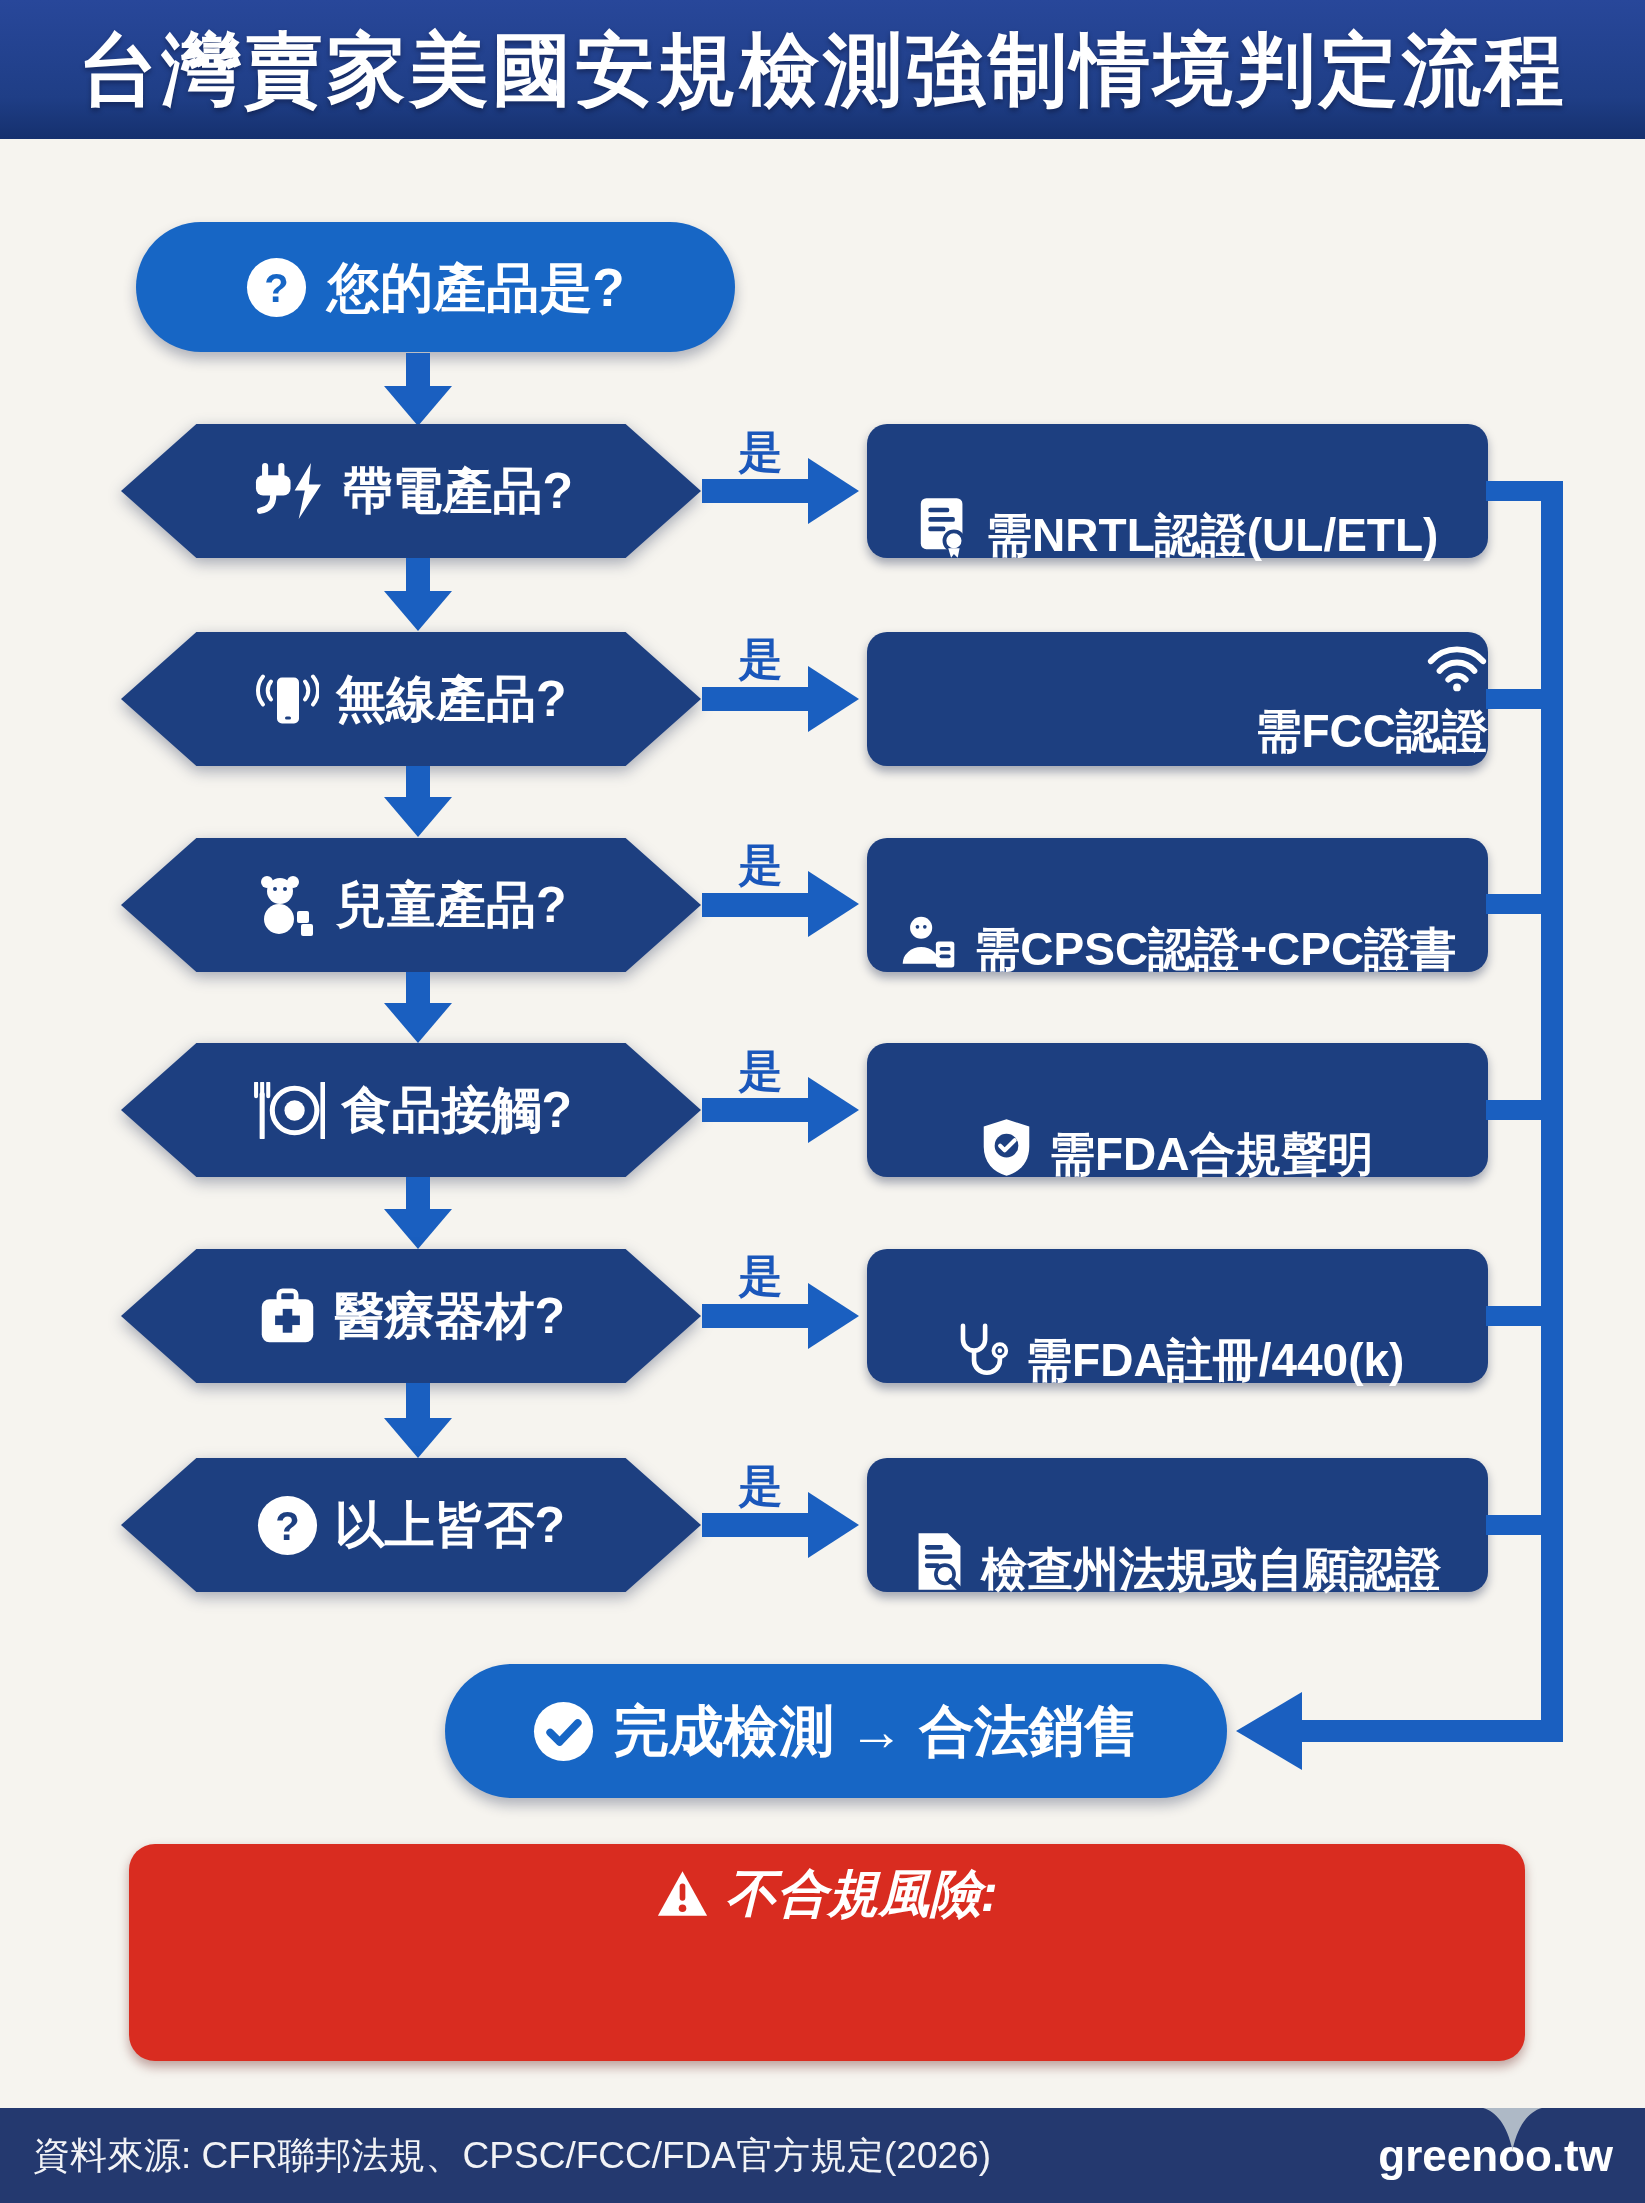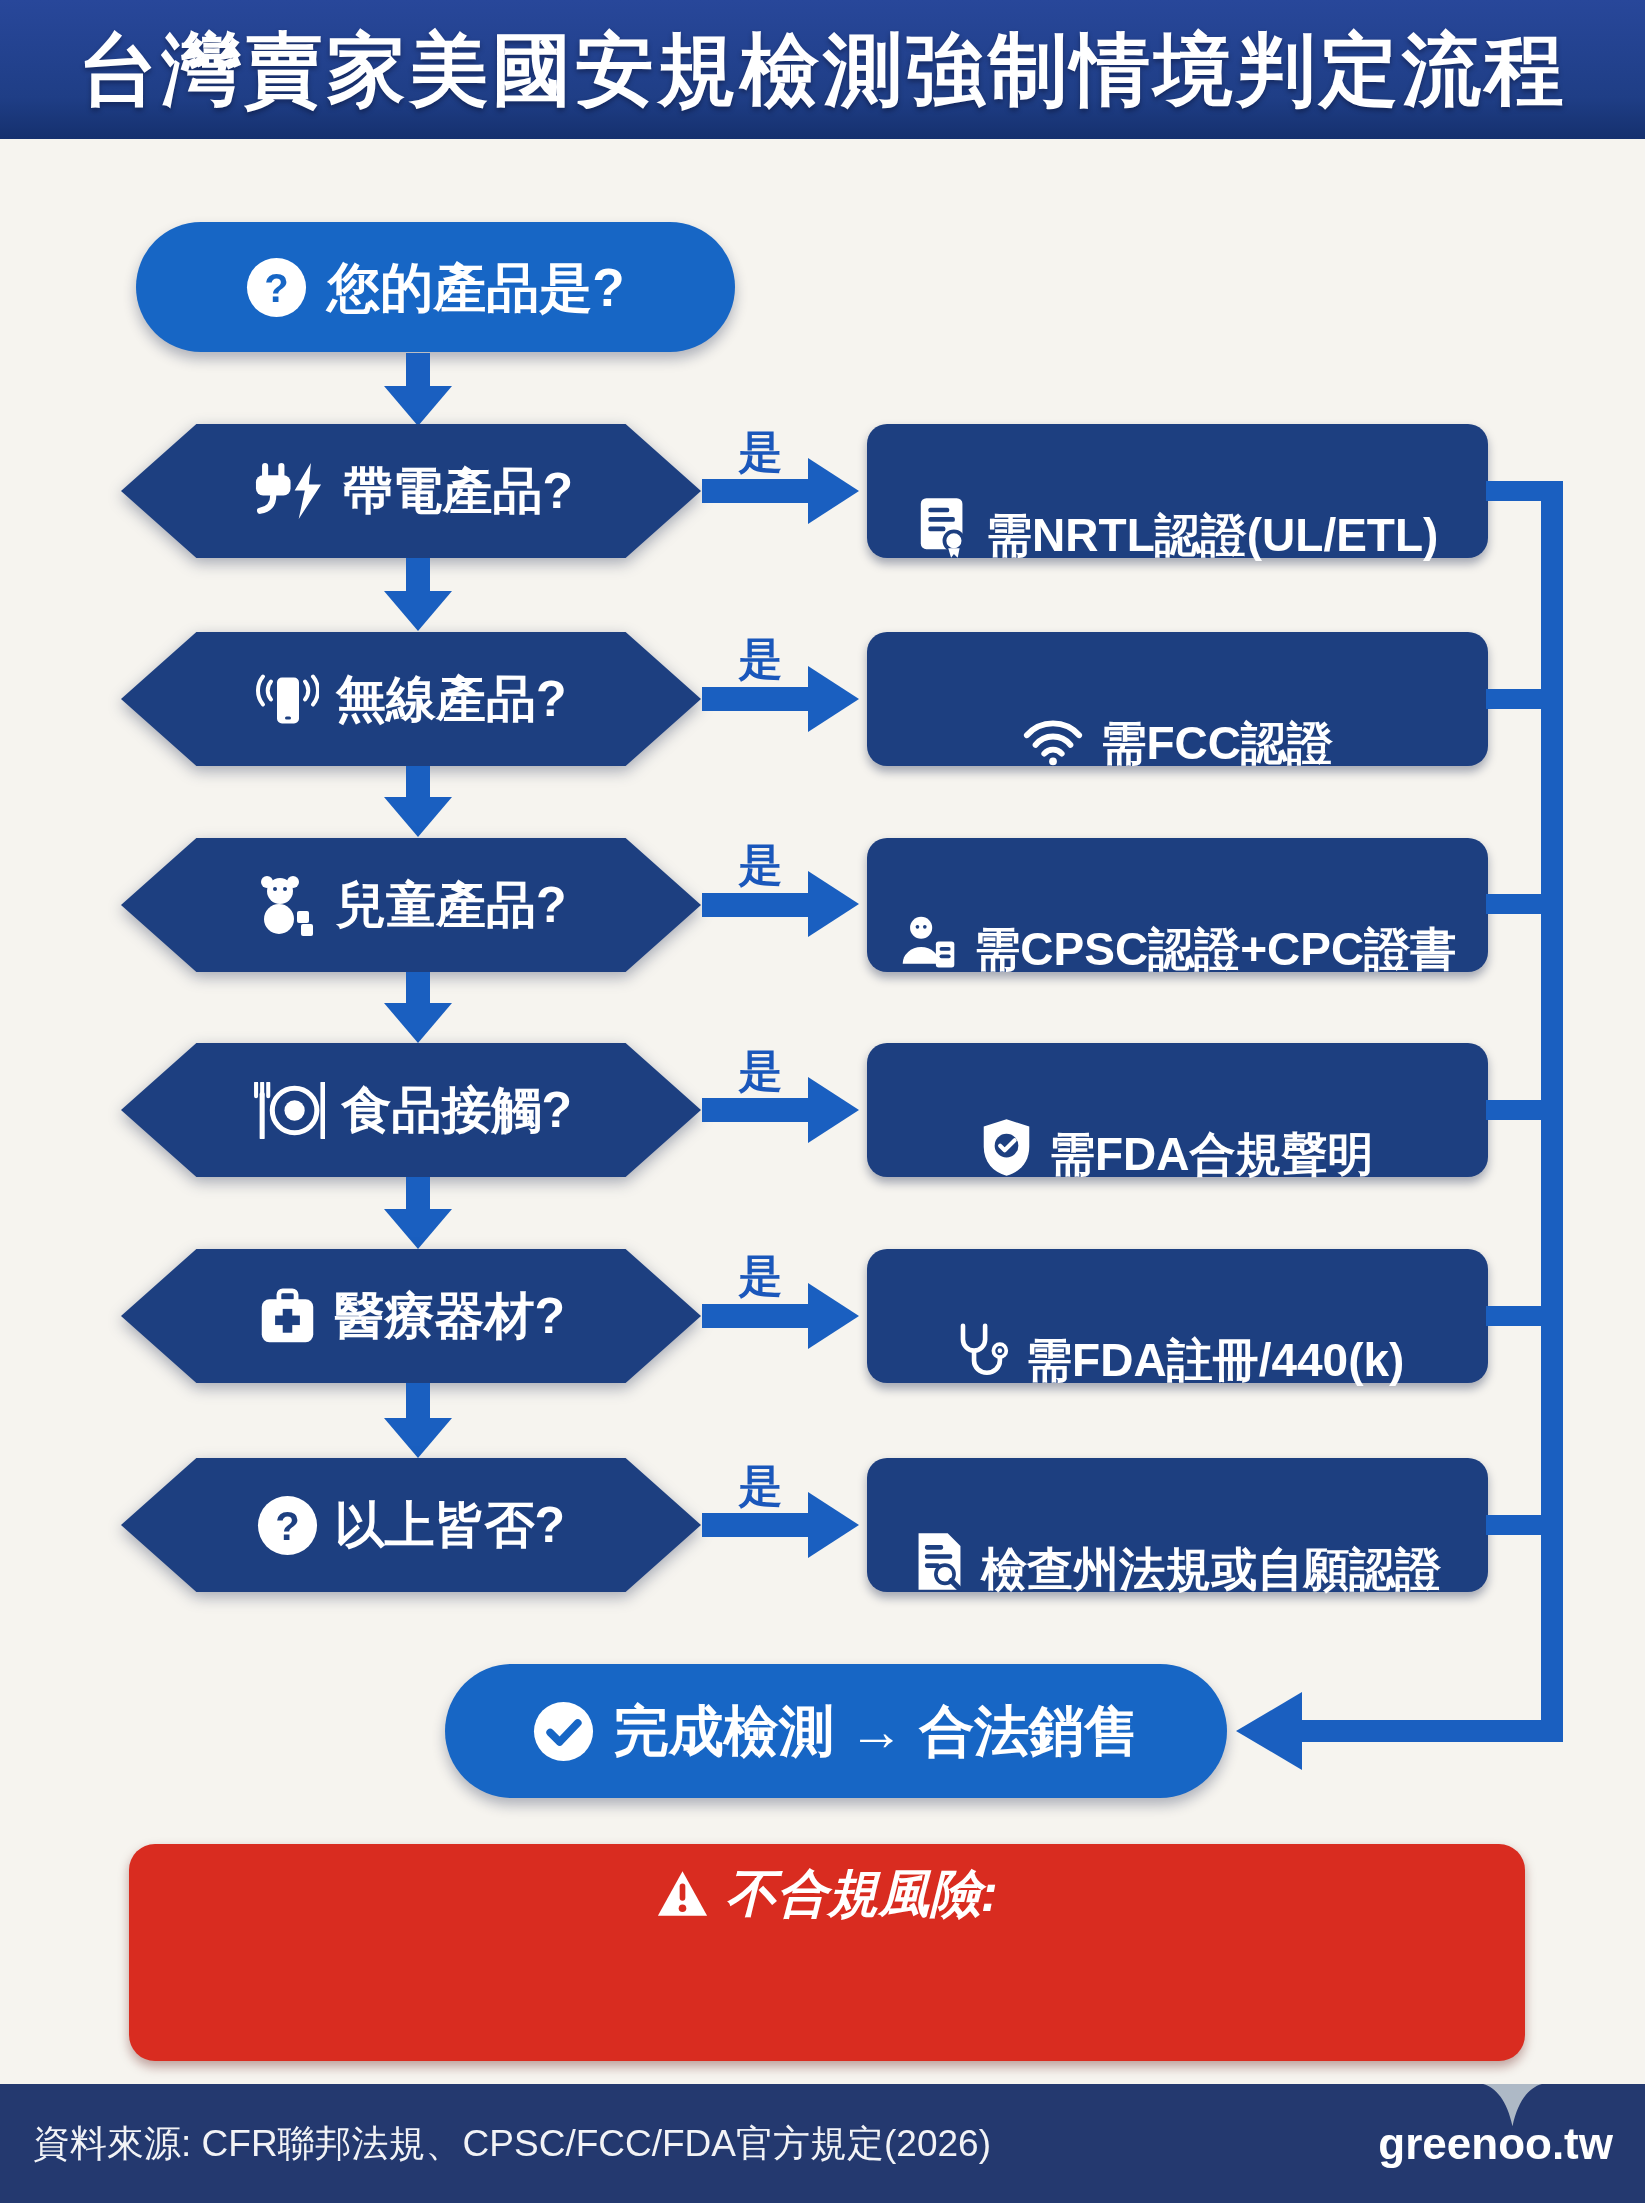--- a/index.html
+++ b/index.html
@@ -76,21 +76,21 @@
     color:#fff; font-weight:bold; font-size:51px; line-height:1;
   }
   .risk-panel{
     position:absolute; left:12px; right:12px; bottom:13px; height:103px;
     background:#fffdfa; border-radius:16.5px;
     display:flex; align-items:center; justify-content:center;
     color:#d5281c; font-weight:bold; font-size:57px; line-height:1;
   }
   
   .footer{
-    position:absolute; left:0; bottom:0; width:100%; height:120px;
+    position:absolute; left:0; bottom:0; width:100%; height:96px;
     background:#24396f; display:flex; align-items:center; justify-content:space-between;
     box-sizing:border-box; padding:0 33px;
   }
   .footer .src{ color:#f2f3f6; font-size:37px; }
   .footer .brand{ color:#ffffff; font-size:44px; font-weight:bold; }
   .vmark{ position:absolute; right:103px; top:0; width:61px; height:44px; }
   .icon{ flex:0 0 auto; display:block; }
 </style>
 </head>
 <body>
@@ -151,21 +151,21 @@
         <path d="M8 7  a22 22 0 0 0 0 28" stroke="#fff" stroke-width="4" fill="none" stroke-linecap="round"></path>
         <path d="M50 12 a14 14 0 0 1 0 18" stroke="#fff" stroke-width="4" fill="none" stroke-linecap="round"></path>
         <path d="M58 7  a22 22 0 0 1 0 28" stroke="#fff" stroke-width="4" fill="none" stroke-linecap="round"></path>
       </svg>
       <span>無線產品?</span>
     </div>
   </div>
   <div class="yes" style="top:637px;">是</div>
   <div class="stem-h" style="left:702px; top:687px; width:108px;"></div>
   <div class="head-right" style="left:808px; top:666px;"></div>
-  <div class="result" style="top:632px;">
+  <div class="result" style="top:632px;flex-direction:column;">
     <svg class="icon" width="62" height="48" viewBox="0 0 64 48">
       <path d="M5 17 a36 36 0 0 1 54 0" stroke="#fff" stroke-width="6" fill="none" stroke-linecap="round"></path>
       <path d="M14 27 a23 23 0 0 1 36 0" stroke="#fff" stroke-width="6" fill="none" stroke-linecap="round"></path>
       <path d="M23 36 a12 12 0 0 1 18 0" stroke="#fff" stroke-width="6" fill="none" stroke-linecap="round"></path>
       <circle cx="32" cy="44" r="4" fill="#fff"></circle>
     </svg>
     <span>需FCC認證</span>
   </div>
   <div class="stub" style="top:689px;"></div>
   <div class="stem-v" style="left:406px; top:766px; height:35px;"></div>

